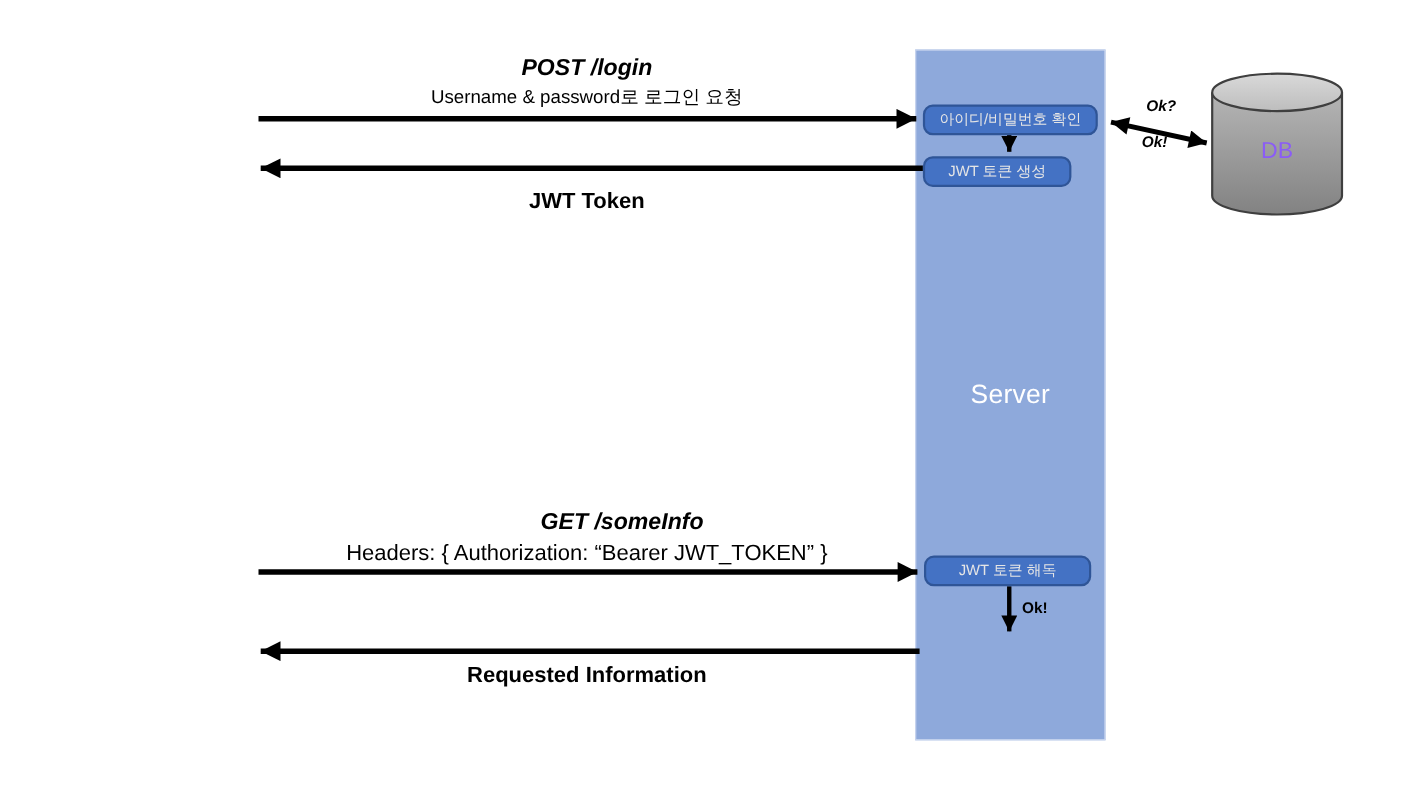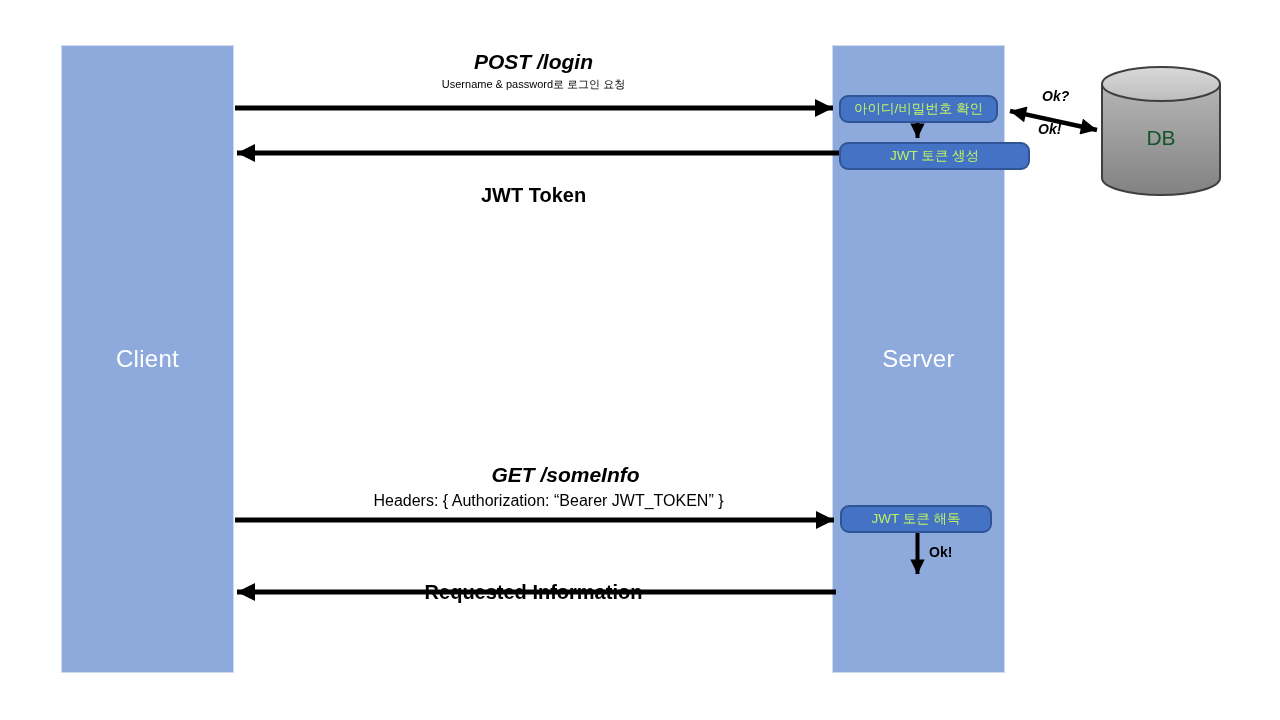--- a/index.html
+++ b/index.html
@@ -9,45 +9,42 @@
   }
   .panel{
     position:absolute;top:45px;width:173px;height:628px;
     background:#8EA9DB;border:1px solid #cfdaf0;box-sizing:border-box;
     display:flex;align-items:center;justify-content:center;
   }
   .panel-label{color:#ffffff;font-size:24px;font-weight:500;letter-spacing:.3px;}
   .step-box{
     position:absolute;background:#4472C4;border:2px solid #2F5597;border-radius:9px;
     box-sizing:border-box;display:flex;align-items:center;justify-content:center;
-    color:#bef264;font-size:13.5px;font-weight:500;white-space:nowrap;
+    color:#e5e5e5;font-size:13.5px;font-weight:500;white-space:nowrap;
   }
   .msg{
     position:absolute;left:235px;width:597px;text-align:center;color:#000;
   }
   .msg.title{font-size:21px;font-weight:700;font-style:italic;}
-  .msg.sub{font-size:11px;}
-  .msg.sub2{font-size:16px;margin-left:15px;}
+  .msg.sub{font-size:17px;}
+  .msg.sub2{font-size:20px;}
   .msg.midlabel{font-size:20px;font-weight:700;}
   .oklabel{position:absolute;font-size:14px;font-weight:700;color:#000;}
   .oklabel.italic{font-style:italic;}
   .arrow-layer{position:absolute;left:0;top:0;pointer-events:none;}
   .db-label{
     position:absolute;left:1100px;top:126px;width:122px;text-align:center;
-    font-size:21px;color:#14532d;
+    font-size:21px;color:#8b5cf6;
   }
 </style>
 </head>
 <body>
 
 <div class="stage">
 
-  <div class="panel" style="left:61px;">
-    <span class="panel-label">Client</span>
-  </div>
 
   <div class="panel" style="left:832px;">
     <span class="panel-label">Server</span>
   </div>
 
   <svg class="arrow-layer" width="1280" height="720" viewBox="0 0 1280 720">
     <defs>
       <marker id="ah" viewBox="0 0 10 10" refX="10" refY="5" markerWidth="4" markerHeight="3.6" orient="auto-start-reverse">
         <path d="M0,0 L10,5 L0,10 z" fill="#000"></path>
       </marker>
@@ -57,33 +54,33 @@
     <line x1="235" y1="520" x2="834" y2="520" stroke="#000" stroke-width="5" marker-end="url(#ah)"></line>
     <line x1="836" y1="592" x2="237" y2="592" stroke="#000" stroke-width="5" marker-end="url(#ah)"></line>
     <line x1="917.5" y1="122" x2="917.5" y2="138" stroke="#000" stroke-width="4" marker-end="url(#ah)"></line>
     <line x1="917.5" y1="533" x2="917.5" y2="574" stroke="#000" stroke-width="4" marker-end="url(#ah)"></line>
     <line x1="1010" y1="111" x2="1097" y2="130" stroke="#000" stroke-width="4.5" marker-start="url(#ah)" marker-end="url(#ah)"></line>
   </svg>
 
   <div class="step-box" style="left:839px;top:95px;width:159px;height:28px;">
     <span>아이디/비밀번호 확인</span>
   </div>
-  <div class="step-box" style="left:839px;top:142px;width:191px;height:28px;">
+  <div class="step-box" style="left:839px;top:142px;width:135px;height:28px;">
     <span>JWT 토큰 생성</span>
   </div>
   <div class="step-box" style="left:840px;top:505px;width:152px;height:28px;">
     <span>JWT 토큰 해독</span>
   </div>
 
   <div class="msg title" style="top:50px;">POST /login</div>
   <div class="msg sub" style="top:77px;">Username &amp; password로 로그인 요청</div>
-  <div class="msg midlabel" style="top:184px;">JWT Token</div>
+  <div class="msg midlabel" style="top:172px;">JWT Token</div>
   <div class="msg title" style="top:463px;padding-left:32px;">GET /someInfo</div>
   <div class="msg sub2" style="top:492px;">Headers: { Authorization: “Bearer JWT_TOKEN” }</div>
-  <div class="msg midlabel" style="top:581px;">Requested Information</div>
+  <div class="msg midlabel" style="top:603px;">Requested Information</div>
 
   <div class="oklabel italic" style="left:1042px;top:88px;">Ok?</div>
   <div class="oklabel italic" style="left:1038px;top:121px;">Ok!</div>
 
   <div class="oklabel" style="left:929px;top:544px;">Ok!</div>
 
   <svg style="position:absolute;left:1100px;top:60px;" width="122" height="140" viewBox="0 0 122 140">
     <defs>
       <linearGradient id="dbBody" x1="0" y1="0" x2="0" y2="1">
         <stop offset="0" stop-color="#b5b5b5"></stop>

